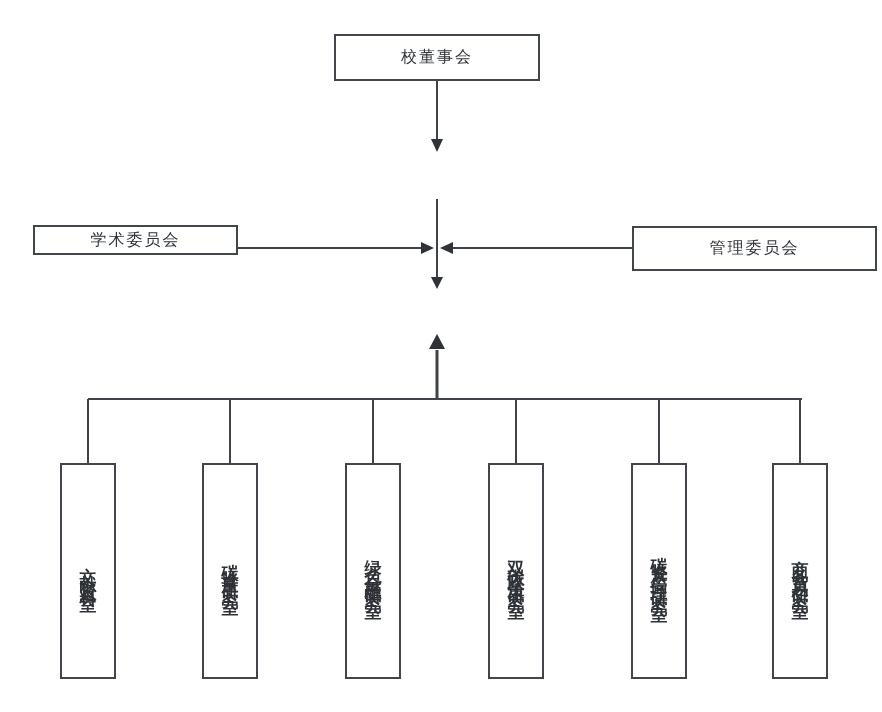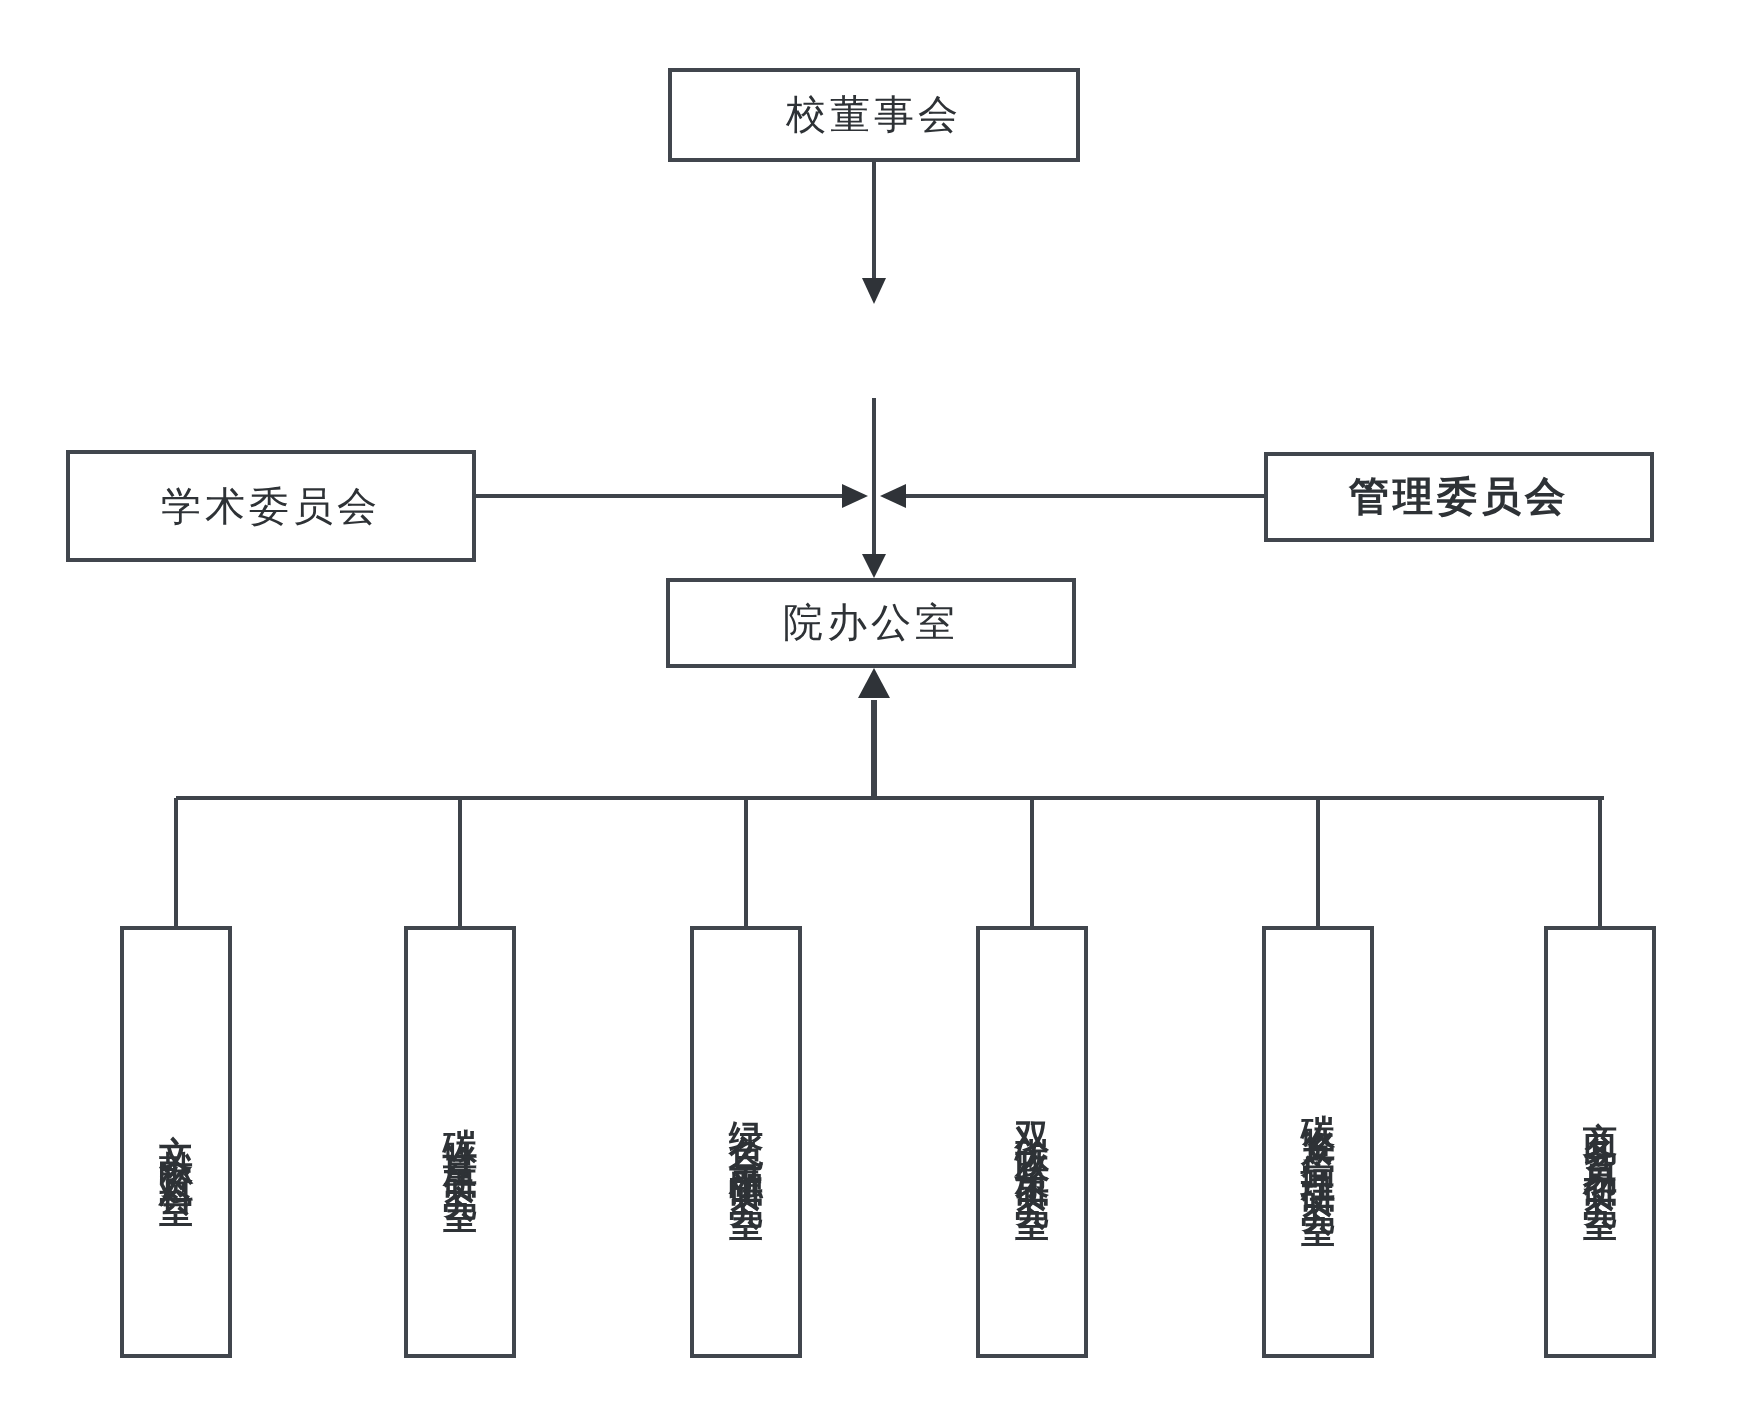--- a/index.html
+++ b/index.html
@@ -29,42 +29,42 @@
     background: #ffffff;
     color: var(--text, #2e3236);
     display: flex;
     align-items: center;
     justify-content: center;
     text-align: center;
   }
   .hbox {
     width: 206px;
     height: 47px;
-    font-size: 20px;
+    font-size: 16px;
     font-weight: 500;
     letter-spacing: 2px;
   }
   .vbox {
     width: 56px;
     height: 216px;
     top: 463px;
   }
   .vbox .vtext {
     writing-mode: vertical-rl;
     text-orientation: upright;
     font-size: 17px;
     font-weight: 700;
     letter-spacing: 7px;
     line-height: 1;
   }
 
   .box-board  { left: 334px; top: 34px; }
   .box-admin  { left: 334px; top: 152px; }
-  .box-acad   { left: 33px;  top: 225px; width: 205px; height: 56px; }
-  .box-mgmt   { left: 632px; top: 226px; width: 195px; height: 45px; font-weight: bold; }
+  .box-acad   { left: 33px;  top: 225px; width: 205px; height: 30px; }
+  .box-mgmt   { left: 632px; top: 226px; width: 245px; height: 45px; }
   .box-office { left: 333px; top: 289px; width: 205px; height: 45px; }
 
   .box-dept-0 { left: 60px; }
   .box-dept-1 { left: 202px; }
   .box-dept-2 { left: 345px; }
   .box-dept-3 { left: 488px; }
   .box-dept-4 { left: 631px; }
   .box-dept-5 { left: 772px; }
 </style>
 </head>
@@ -116,23 +116,20 @@
 
 
   <div class="obox hbox box-acad">
     <span>学术委员会</span>
   </div>
 
   <div class="obox hbox box-mgmt">
     <span>管理委员会</span>
   </div>
 
-  <div class="obox hbox box-office">
-    <span>院办公室</span>
-  </div>
 
   <div class="obox vbox box-dept-0">
     <span class="vtext">文献资料室</span>
   </div>
 
   <div class="obox vbox box-dept-1">
     <span class="vtext">碳计量研究室</span>
   </div>
 
   <div class="obox vbox box-dept-2">

